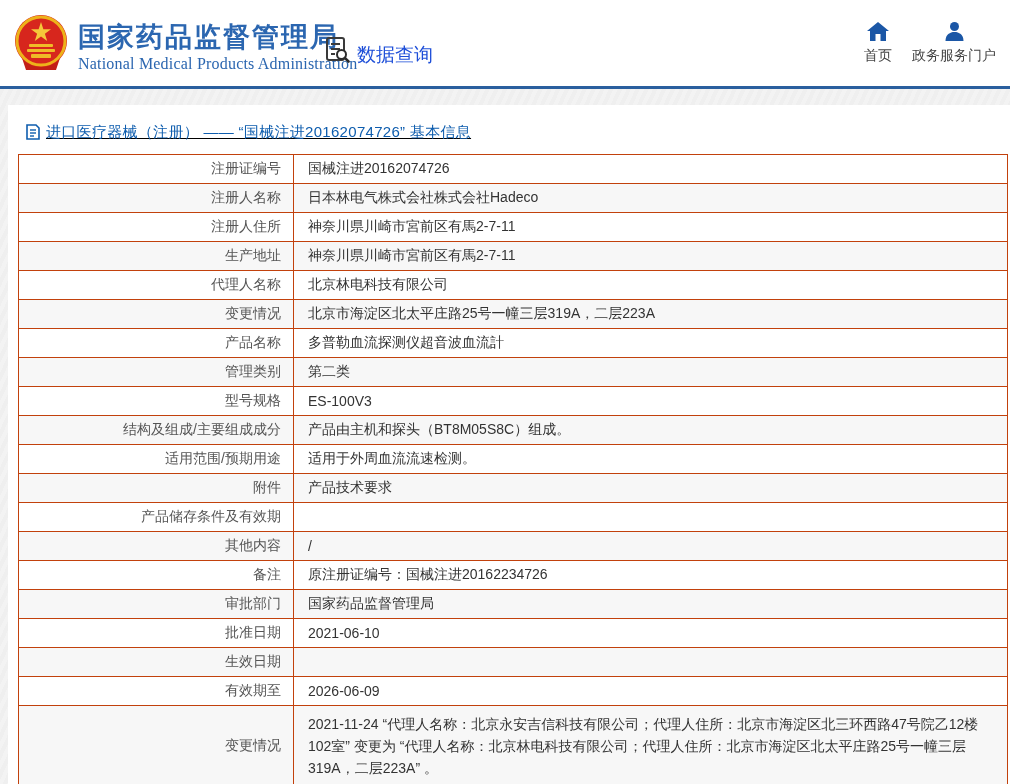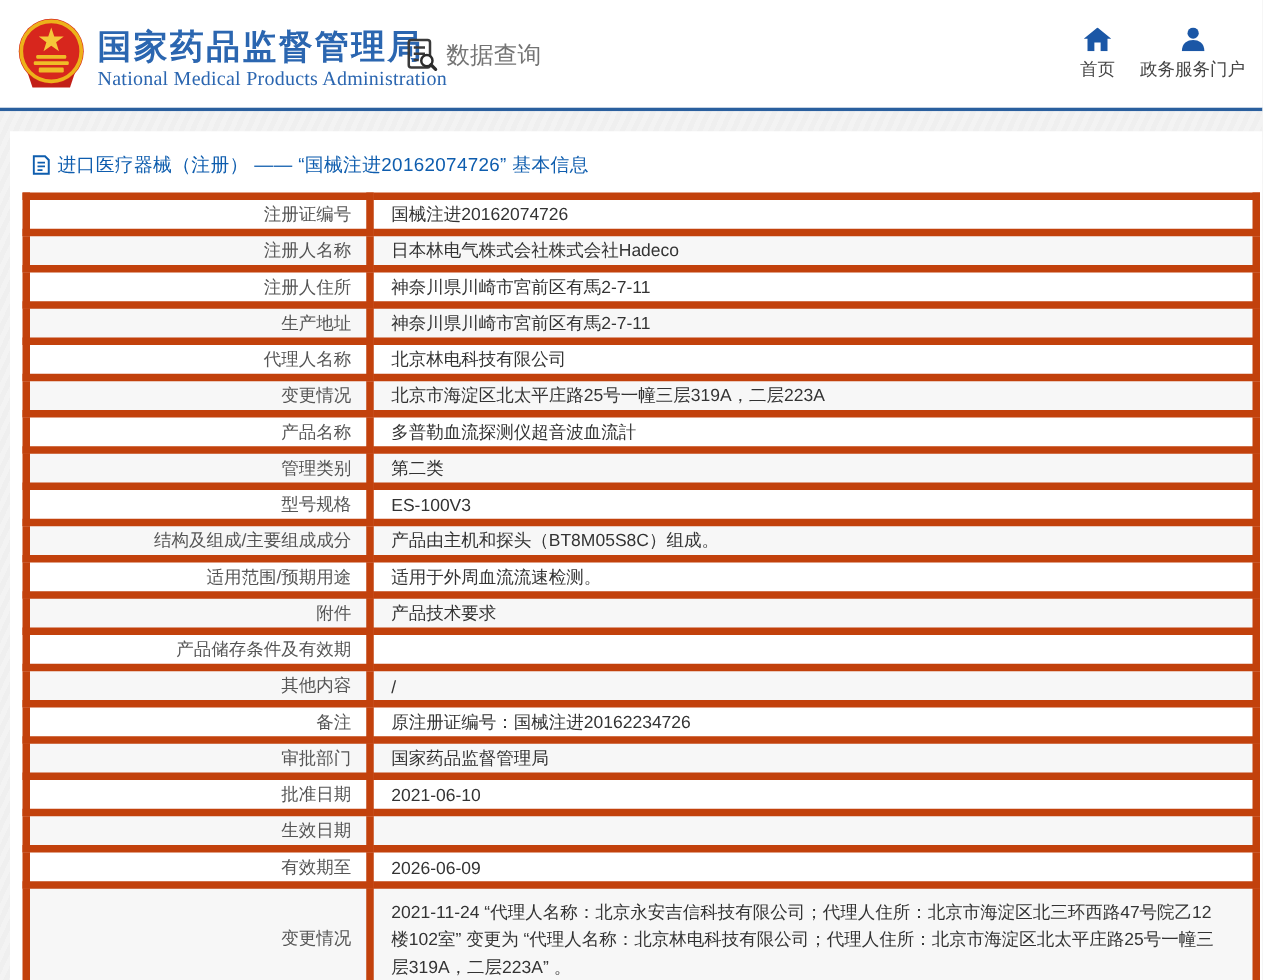--- a/index.html
+++ b/index.html
@@ -7,39 +7,39 @@
               font-family:"Liberation Sans","DejaVu Sans",sans-serif; }
 
   
   .header { position:relative; width:1010px; height:86px; background:#ffffff; }
   .header-bar { width:1010px; height:3px; background:#2a5f9e; }
   .logo-wrap { position:absolute; left:12px; top:14px; width:58px; height:60px; }
   .brand { position:absolute; left:78px; top:22px; }
   .brand-cn { font-size:27px; font-weight:bold; color:#2b66b0; letter-spacing:2px; line-height:30px; }
   .brand-en { font-size:16px; color:#2b66b0; margin-top:3px; letter-spacing:0.2px;font-family:Liberation Serif, serif; }
   .nav-query { position:absolute; left:324px; top:30px; display:flex; align-items:center; gap:6px; cursor:pointer; }
-  .nav-query-label { font-size:19px; color:#737373; }
+  .nav-query-label { font-size:19px; color:#1d4ed8;margin-top:12px; }
   .header-right { position:absolute; right:14px; top:22px; display:flex; gap:20px; }
   .hr-item { display:flex; flex-direction:column; align-items:center; gap:6px; cursor:pointer; }
   .hr-label { font-size:14px; color:#444444; white-space:nowrap; }
 
   
   .page-bg { position:relative; width:1010px; height:695px;
      background:repeating-linear-gradient(115deg,#efefef 0 4px,#f3f3f3 4px 8px); }
 
   
-  .card { position:absolute; left:8px; top:16px; width:1002px; height:679px; background:#ffffff; }
+  .card { position:absolute; left:8px; top:16px; width:1002px; height:679px; background:#ffffff;text-decoration:underline; }
 
   .breadcrumb { display:flex; align-items:center; gap:6px; padding:16px 0 0 18px; height:38px; }
   .breadcrumb-text { font-size:15px; color:#0e5dae; letter-spacing:0.3px; }
 
   
   .info-table { position:absolute; left:10px; top:49px; width:990px;
                 border-collapse:collapse; table-layout:fixed; }
-  .info-table td { border:6px solid #c2410c; font-size:14px; vertical-align:middle; }
+  .info-table td { border:1px solid #c2410c; font-size:14px; vertical-align:middle; }
   .info-table tr:nth-child(even) td { background:#f7f7f7; }
   .info-table tr:nth-child(odd) td { background:#ffffff; }
   td.cell-label { width:275px; text-align:right; padding:0 12px 0 6px; color:#555555; height:29px; }
   td.cell-value { text-align:left; padding:0 27px 0 14px; color:#333333; height:29px;
                   white-space:nowrap; overflow:hidden; }
   tr.tall td.cell-value { white-space:normal; line-height:22px; padding-top:7px; padding-bottom:7px; }
   tr.tall td { height:50px; }
 
   .icon-svg { display:block; }
 </style>

